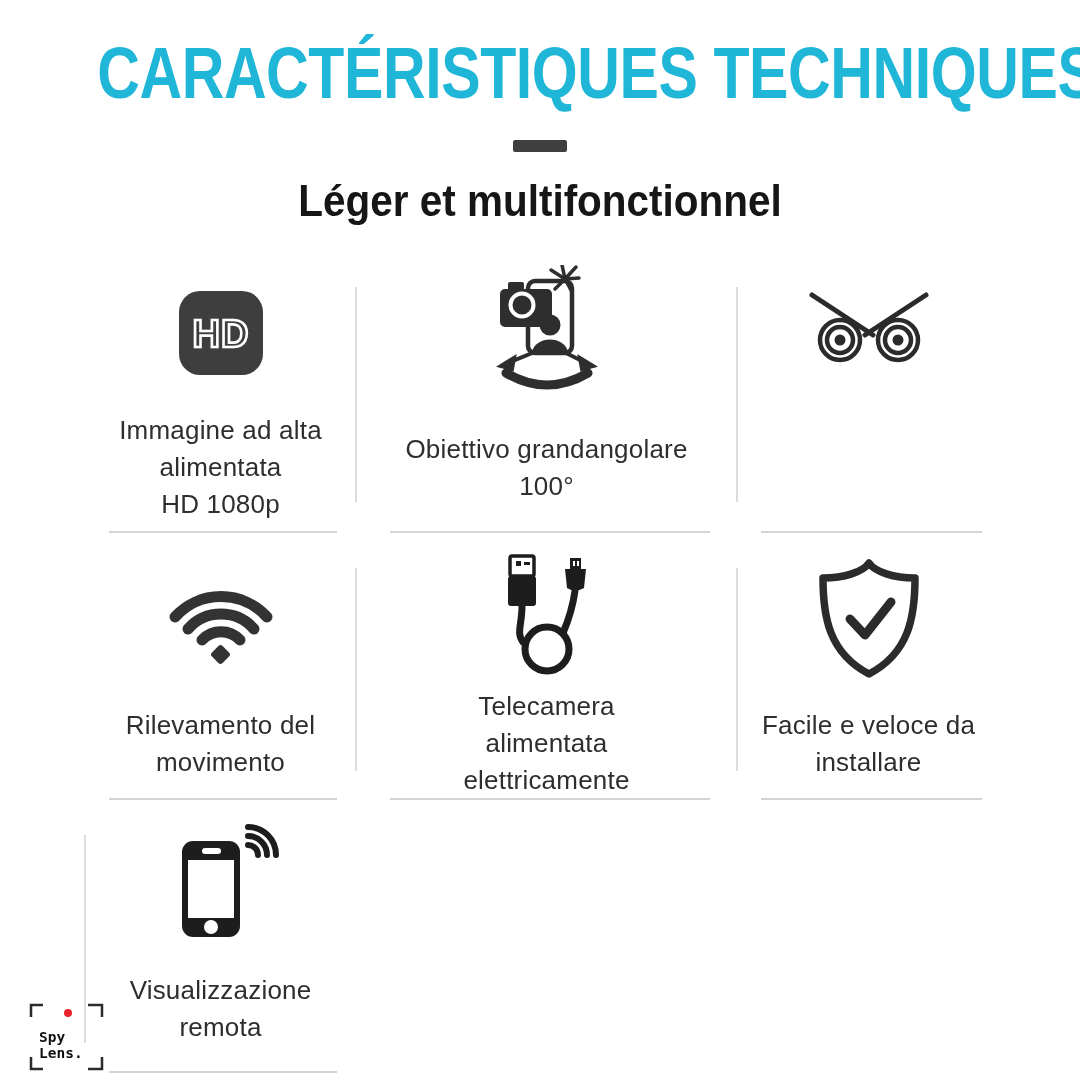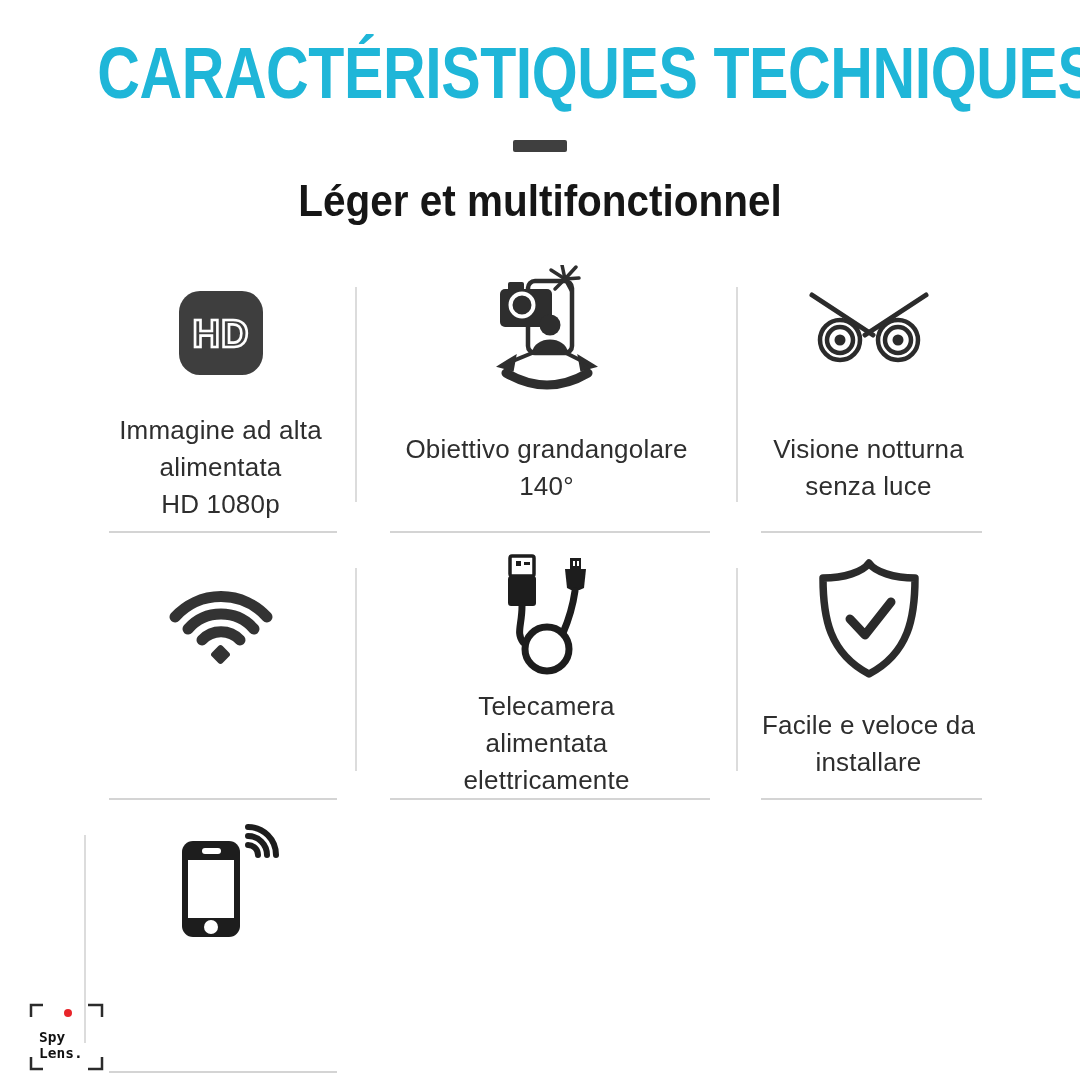--- a/index.html
+++ b/index.html
@@ -103,57 +103,57 @@
           <line x1="70" y1="84" x2="36" y2="98"></line>
           <polygon points="29,101 42,93 40,104"></polygon>
           <line x1="86" y1="84" x2="114" y2="98"></line>
           <polygon points="121,101 108,93 110,104"></polygon>
         </g>
         <path d="M34,108 Q75,132 116,108" fill="none" stroke="#2e2e2e" stroke-width="9" stroke-linecap="round"></path>
       </svg>
     </div>
     <div class="label-box">
       <div class="label">Obiettivo grandangolare
-140°</div>
+100°</div>
     </div>
   </div>
 
   <div class="cell r1 vline">
     <div class="icon-box">
       <svg width="132" height="90" viewBox="0 0 132 90">
         <g fill="none" stroke="#2b2b2b" stroke-width="4.5">
           <circle cx="37" cy="52" r="20"></circle>
           <circle cx="37" cy="52" r="13"></circle>
           <circle cx="95" cy="52" r="20"></circle>
           <circle cx="95" cy="52" r="13"></circle>
         </g>
         <circle cx="37" cy="52" r="5.5" fill="#2b2b2b"></circle>
         <circle cx="95" cy="52" r="5.5" fill="#2b2b2b"></circle>
         <g stroke="#2b2b2b" stroke-width="5" stroke-linecap="round">
           <line x1="9" y1="7" x2="70" y2="47"></line>
           <line x1="123" y1="7" x2="62" y2="47"></line>
         </g>
       </svg>
     </div>
-    <div class="label-box">
-      <div class="label">Visione notturna
-senza luce</div>
-    </div>
   </div>
 
   <div class="cell r2">
     <div class="icon-box">
       <svg width="112" height="96" viewBox="0 0 112 96">
         <g fill="none" stroke="#333333" stroke-width="11" stroke-linecap="round">
           <path d="M10,46 A62,62 0 0 1 102,46"></path>
           <path d="M23,58 A44,44 0 0 1 89,58"></path>
           <path d="M37,69 A26,26 0 0 1 75,69"></path>
         </g>
         <rect x="48" y="76" width="15" height="15" rx="3" transform="rotate(45 55.5 83.5)" fill="#333333"></rect>
       </svg>
+    </div>
+    <div class="label-box">
+      <div class="label">Rilevamento del
+movimento</div>
     </div>
   </div>
 
   <div class="cell r2 vline">
     <div class="icon-box">
       <svg width="100" height="132" viewBox="0 0 100 132">
         <rect x="13" y="3" width="24" height="20" rx="2" fill="none" stroke="#1d1d1d" stroke-width="3.5"></rect>
         <rect x="19" y="8" width="5" height="5" fill="#1d1d1d"></rect>
         <rect x="27" y="9" width="6" height="3" fill="#1d1d1d"></rect>
         <rect x="11" y="23" width="28" height="30" rx="3" fill="#1d1d1d"></rect>
@@ -197,20 +197,24 @@
         <rect x="26" y="43" width="46" height="58" fill="#ffffff"></rect>
         <rect x="40" y="31" width="19" height="6" rx="3" fill="#ffffff"></rect>
         <circle cx="49" cy="110" r="7" fill="#ffffff"></circle>
         <g fill="none" stroke="#1d1d1d" stroke-width="6" stroke-linecap="round">
           <path d="M86,28 A10,10 0 0 1 96,38"></path>
           <path d="M86,19 A19,19 0 0 1 105,38"></path>
           <path d="M86,10 A28,28 0 0 1 114,38"></path>
         </g>
       </svg>
     </div>
+    <div class="label-box">
+      <div class="label">Visualizzazione
+remota</div>
+    </div>
   </div>
 
 </div>
 
 <div class="logo">
   <svg width="78" height="72" viewBox="0 0 78 72">
     <g stroke="#2b2b2b" stroke-width="2.5" fill="none">
       <path d="M3,15 L3,3 L15,3"></path>
       <path d="M60,3 L74,3 L74,15"></path>
       <path d="M3,55 L3,67 L15,67"></path>

